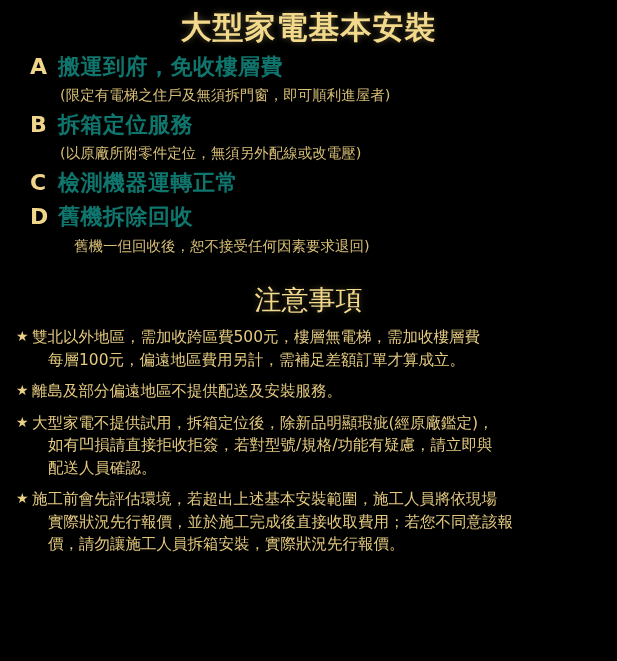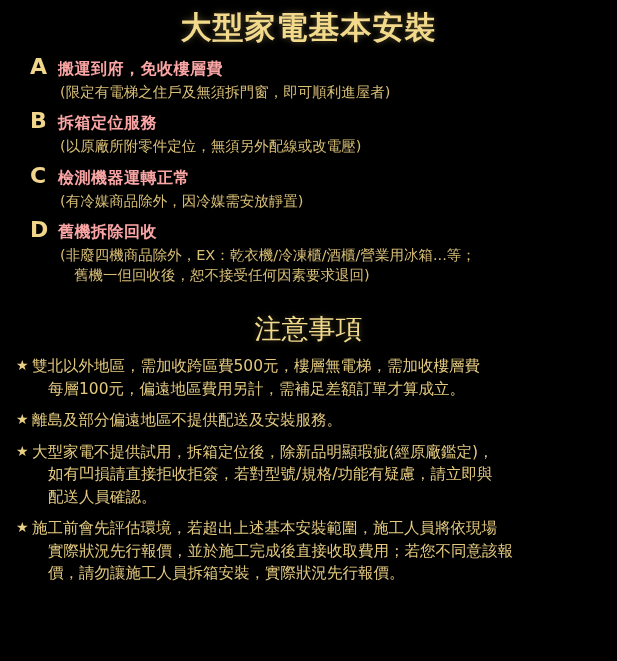--- a/index.html
+++ b/index.html
@@ -45,25 +45,26 @@
   }
   .item-letter {
     font-size: 22px;
     font-weight: bold;
     color: #f0d58a;
     width: 18px;
     flex: 0 0 18px;
     text-align: left;
   }
   .item-title {
-    font-size: 16px;
+    font-size: 22px;
     font-weight: bold;
-    color: #fca5a5;
+    color: #0f766e;
     letter-spacing: 0.5px;
     line-height: 1.25;
+    font-family: Liberation Mono, monospace;
   }
   .item-note {
     font-size: 14.5px;
     color: #d9bf76;
     line-height: 1.35;
     padding-left: 46px;
     margin-top: 4px;
   }
   .item-note .cont {
     display: block;
@@ -127,30 +128,28 @@
         <span class="item-title">拆箱定位服務</span>
       </div>
       <div class="item-note">(以原廠所附零件定位，無須另外配線或改電壓)</div>
     </div>
 
     <div class="item">
       <div class="item-head">
         <span class="item-letter">C</span>
         <span class="item-title">檢測機器運轉正常</span>
       </div>
-      <div class="item-note">(有冷媒商品除外，因冷媒需安放靜置)</div>
     </div>
 
     <div class="item">
       <div class="item-head">
         <span class="item-letter">D</span>
         <span class="item-title">舊機拆除回收</span>
       </div>
       <div class="item-note">
-        <span class="ln">(非廢四機商品除外，EX：乾衣機/冷凍櫃/酒櫃/營業用冰箱...等；</span>
         <span class="cont">舊機一但回收後，恕不接受任何因素要求退回)</span>
       </div>
     </div>
 
   </div>
 
   <div class="subtitle">注意事項</div>
 
   <div class="notes">
 

